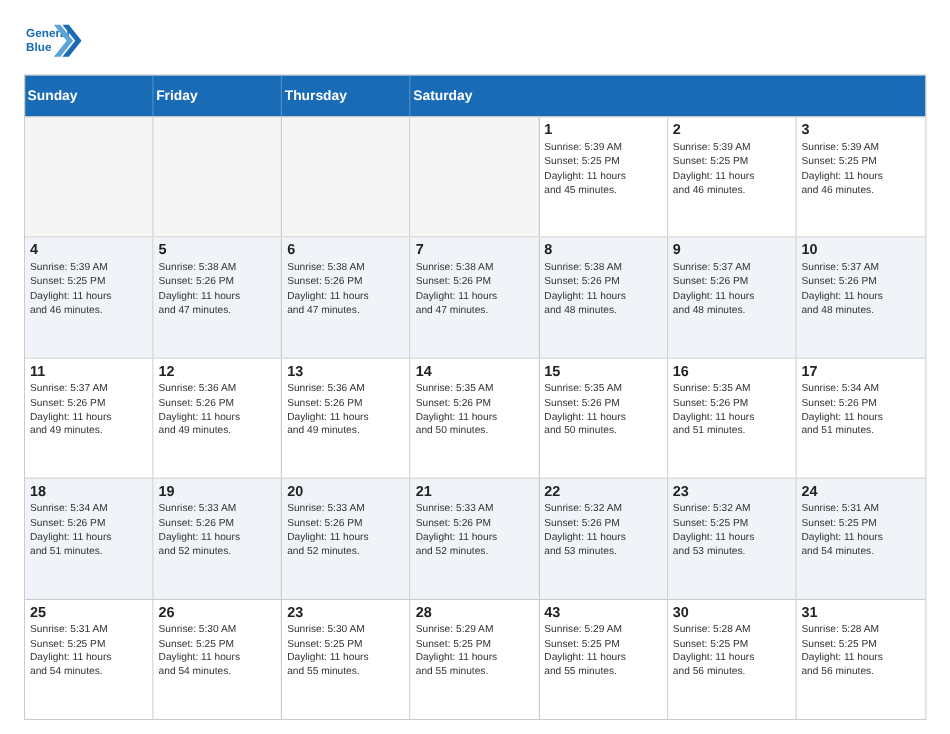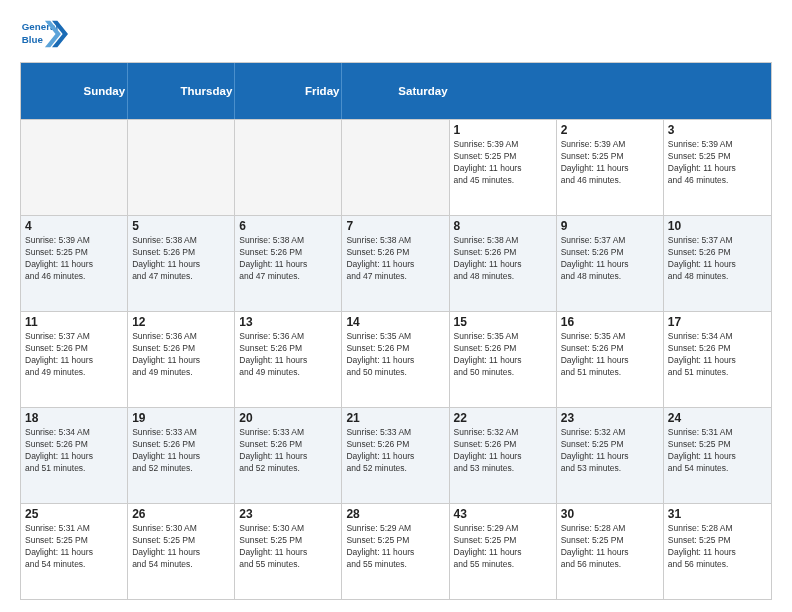--- a/index.html
+++ b/index.html
@@ -53,22 +53,22 @@
     }
     .cal-header {
       display: grid;
       grid-template-columns: repeat(7, 1fr);
       background: #1a6bb5;
     }
     .cal-header-cell {
       color: #fff;
       font-size: 11.5px;
       font-weight: bold;
-      text-align: right;
-      padding: 22px 2px;
+      text-align: left;
+      padding: 11px 2px;
       border-right: 1px solid #4a8fcc;
     }
     .cal-header-cell:last-child { border-right: none; }
     .cal-body {
       display: flex;
       flex-direction: column;
       flex: 1;
     }
     .cal-row {
       display: grid;
@@ -116,22 +116,22 @@
     </div>
     <div class="title-block">
       <div class="month-title"></div>
       <div class="subtitle"></div>
     </div>
   </div>
 
   <div class="calendar">
     <div class="cal-header">
     <div class="cal-header-cell">Sunday</div>
+        <div class="cal-header-cell">Friday</div>
         <div class="cal-header-cell">Thursday</div>
-        <div class="cal-header-cell">Friday</div>
         <div class="cal-header-cell">Saturday</div>
       </div>
     <div class="cal-body">
     <div class="cal-row">
           <div class="cal-cell empty"></div>
           <div class="cal-cell empty"></div>
           <div class="cal-cell empty"></div>
           <div class="cal-cell empty"></div>
           <div class="cal-cell">
             <div class="day-num">1</div>

